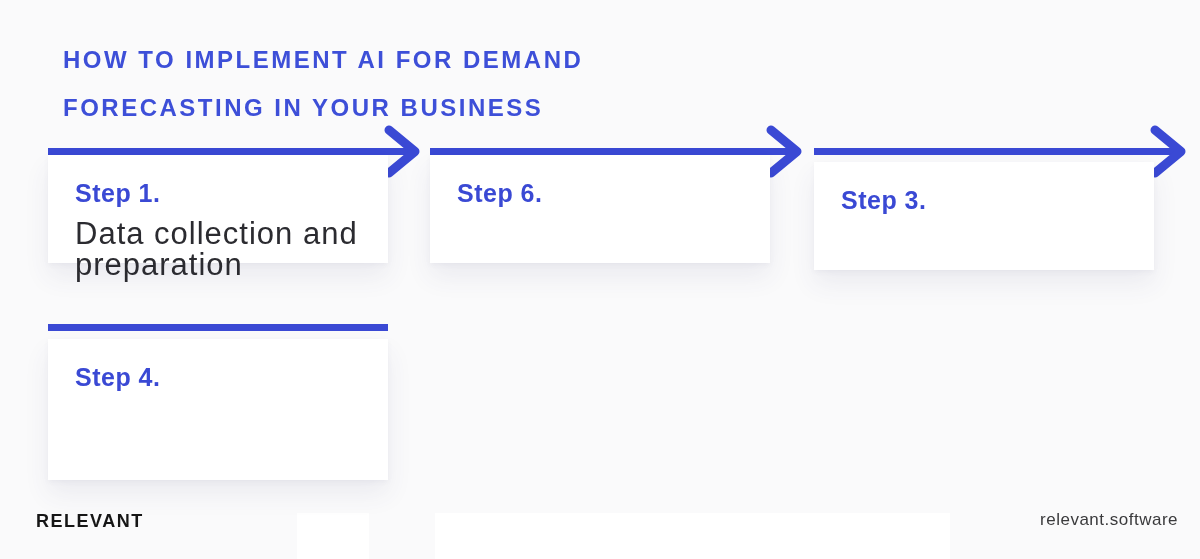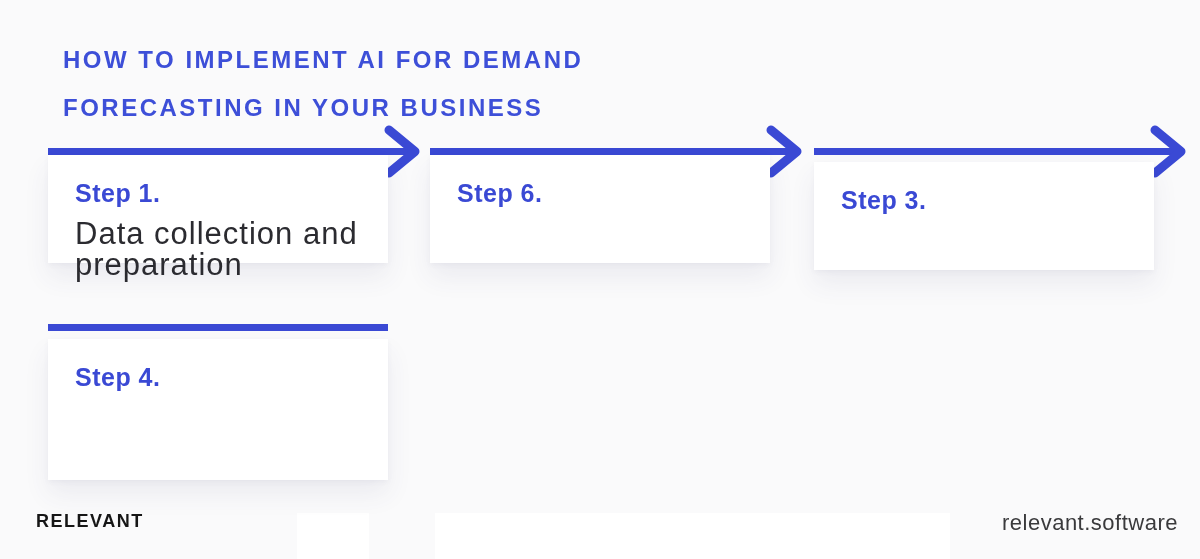--- a/index.html
+++ b/index.html
@@ -80,21 +80,21 @@
     font-size: 18px;
     font-weight: 800;
     letter-spacing: 1.5px;
     color: #161616;
     margin-left: 30px;
   }
   .footer-site {
     position: absolute;
     right: 22px;
     top: 510px;
-    font-size: 22px;
+    font-size: 17px;
     letter-spacing: 0.5px;
     color: #3A3A3C;
   }
 </style>
 </head>
 <body>
 
 <div class="bg-tile t1"></div>
 <div class="bg-tile t2"></div>
 

